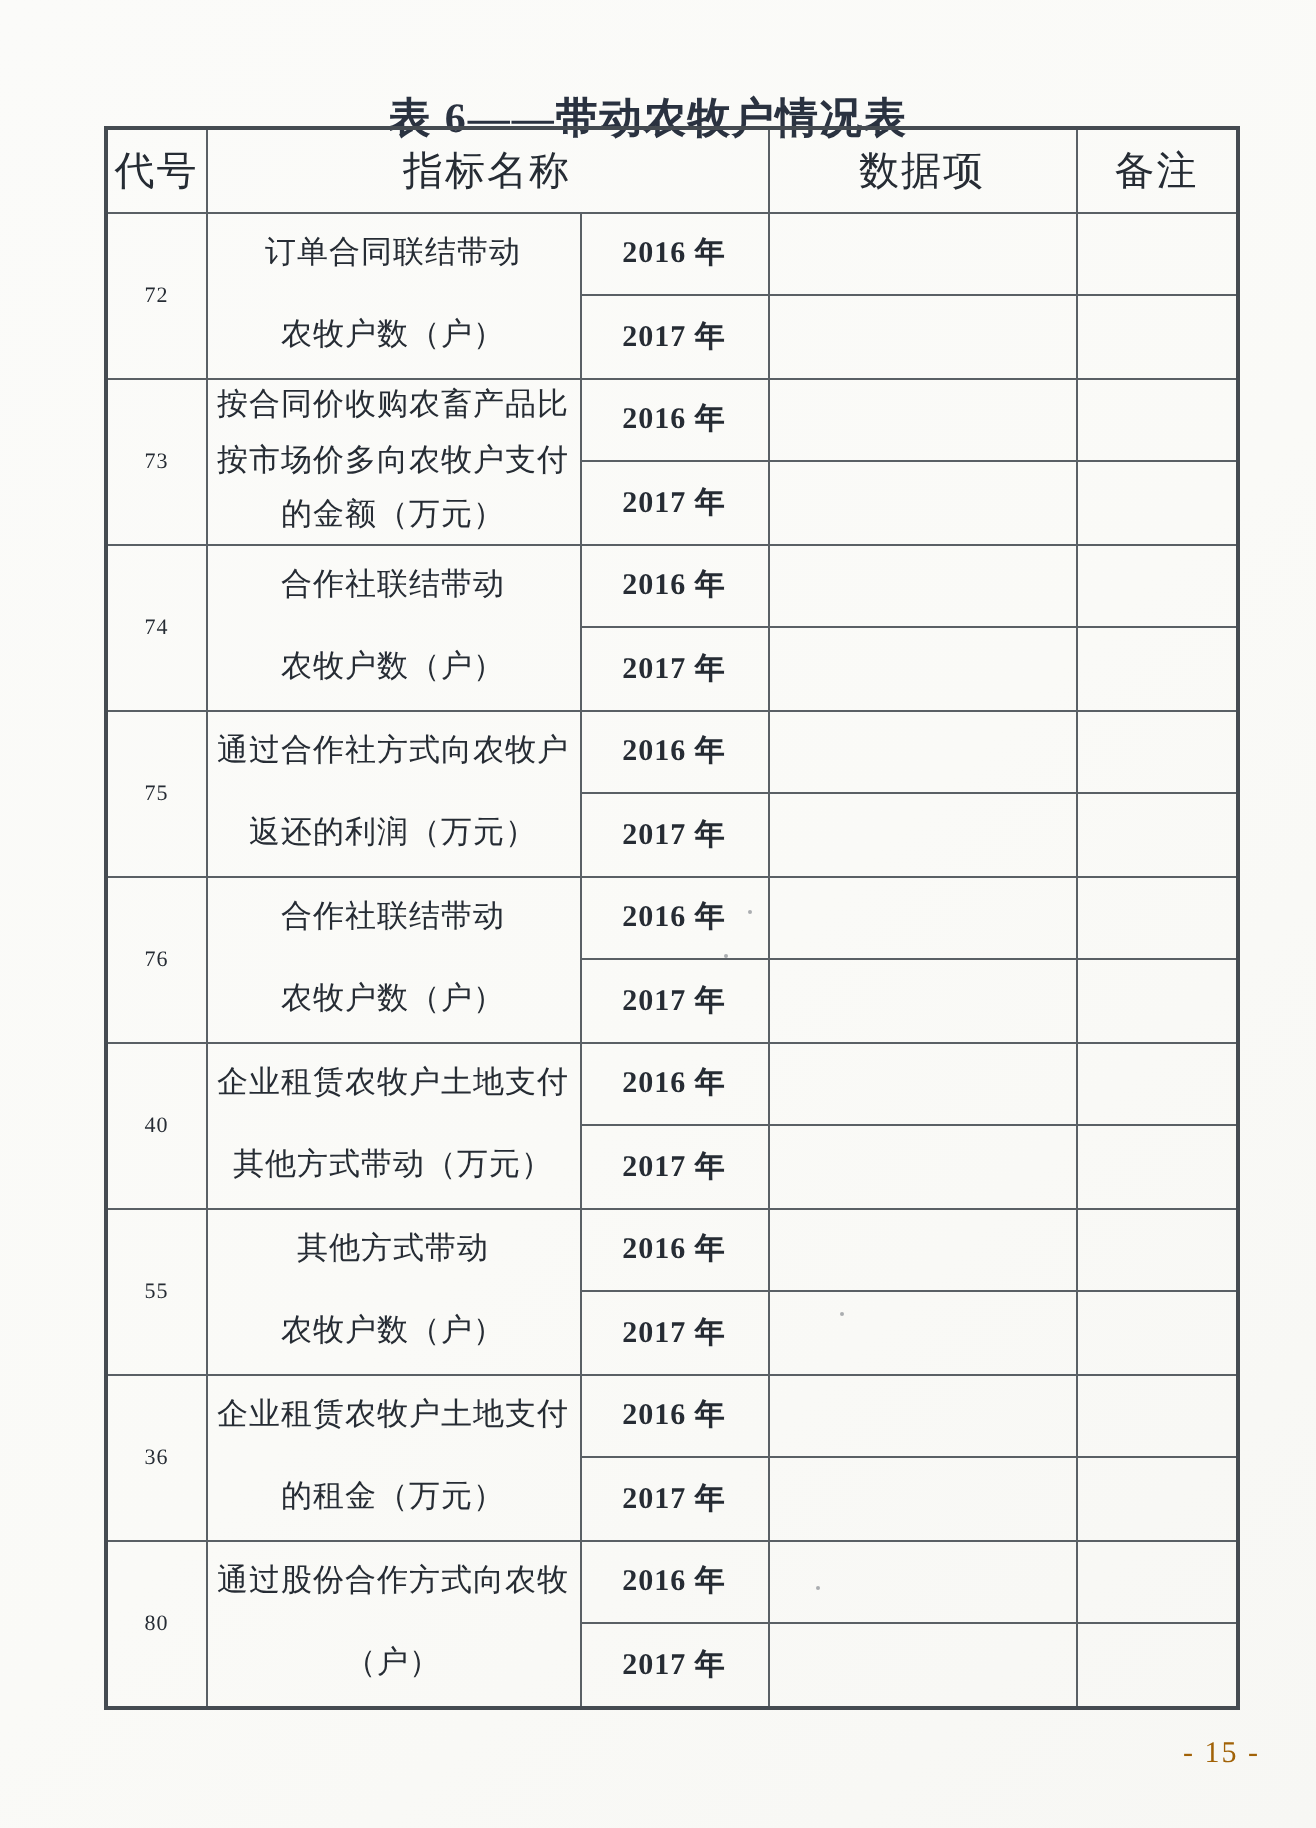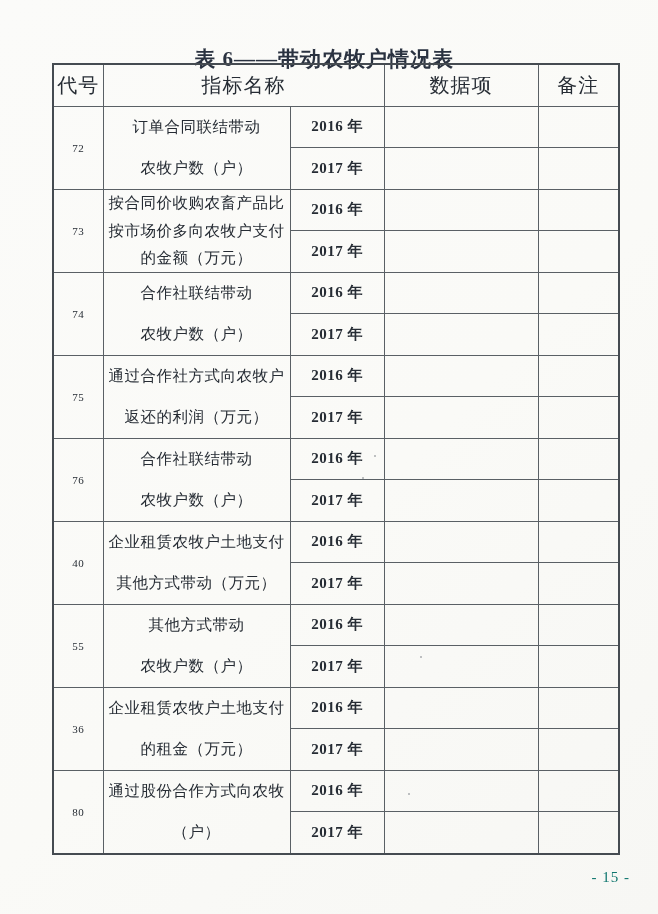--- a/index.html
+++ b/index.html
@@ -76,21 +76,21 @@
     white-space: nowrap;
     font-weight: bold;
   }
   td.data-cell, td.remark-cell { background: transparent; }
   .page-number {
     position: absolute;
     top: 869px;
     right: 28px;
     font-size: 15px;
     letter-spacing: 1px;
-    color: #0f766e;
+    color: #a16207;
   }
   .speck {
     position: absolute;
     width: 2px;
     height: 2px;
     border-radius: 50%;
     background: #6a7076;
     opacity: 0.55;
   }
 </style>

